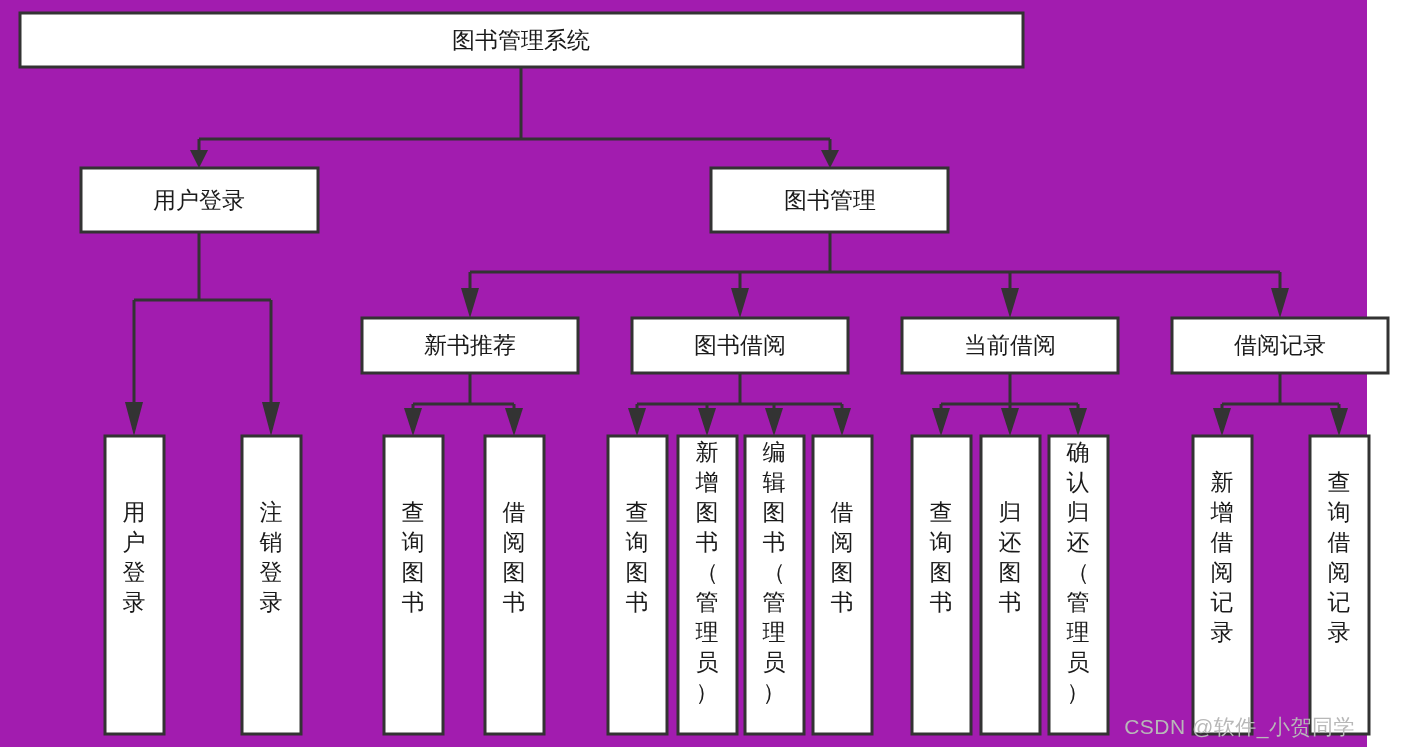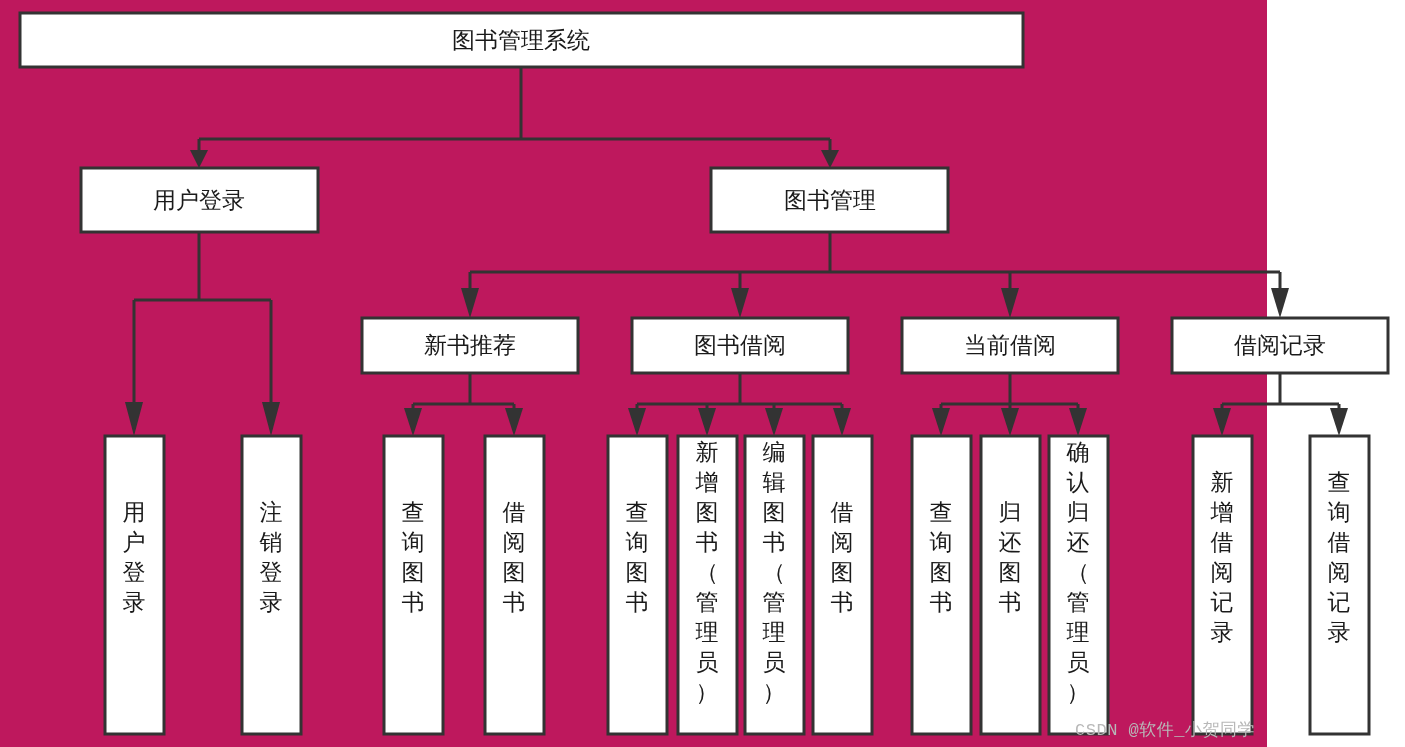--- a/index.html
+++ b/index.html
@@ -8,23 +8,23 @@
     background: #ffffff;
   }
   body {
     width: 1405px;
     height: 747px;
     font-family: "DejaVu Sans", "Liberation Sans", sans-serif;
     overflow: hidden;
   }
   #diagram-root {
     position: relative;
-    width: 1267px;
+    width: 1367px;
     height: 747px;
-    background: #be185d;
+    background: #a21caf;
     text-align: right;
   }
   svg#flow-svg {
     position: absolute;
     left: 0;
     top: 0;
     width: 1405px;
     height: 747px;
     display: block;
   }
@@ -51,22 +51,22 @@
   }
   .node-label-v {
     font-family: "DejaVu Sans", "Liberation Sans", sans-serif;
     font-size: 23px;
     fill: #1a1a1a;
   }
   .watermark {
     position: absolute;
     right: 12px;
     bottom: 6px;
-    font-family: Liberation Mono, monospace;
-    font-size: 17px;
+    font-family: Liberation Sans, sans-serif;
+    font-size: 21px;
     color: #b8b8b8;
     letter-spacing: 0.5px;
     white-space: nowrap;
     pointer-events: none;
   }
 </style>
 </head>
 <body>
 
 <div id="diagram-root">

